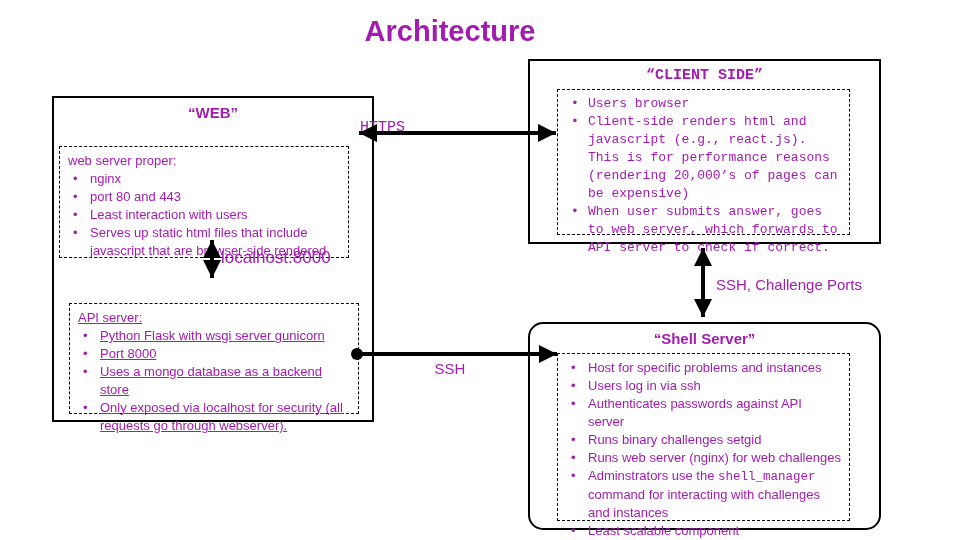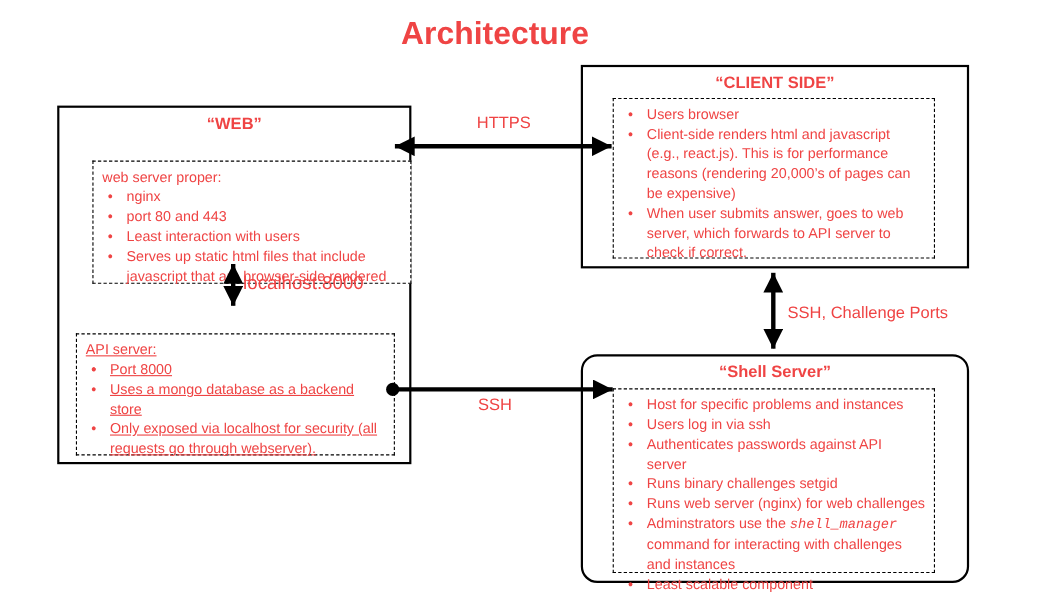--- a/index.html
+++ b/index.html
@@ -2,74 +2,73 @@
 <html><head>
 <meta charset="utf-8">
 <style>
   html, body { margin: 0; padding: 0; }
   .stage {
     position: relative;
     width: 960px;
     height: 540px;
     background: #ffffff;
     font-family: "Liberation Sans", sans-serif;
-    color: #ef4444;
+    color: #a21caf;
     overflow: hidden;
   }
   .page-title {
     position: absolute;
     left: 450px;
     top: 15px;
     transform: translateX(-50%);
     font-size: 29px;
     font-weight: 700;
     white-space: nowrap;
   }
   .box {
     position: absolute;
     border: 2px solid #000000;
     background: #ffffff;
     box-sizing: border-box;
   }
   .web-box    { left: 52px;  top: 75px;  width: 322px; height: 326px; margin-top: 21px; }
-  .client-box { left: 528px; top: 59px;  width: 353px; height: 185px; }
+  .client-box { left: 528px; top: 59px;  width: 353px; height: 185px; font-family: Liberation Mono, monospace; }
   .shell-box  { left: 528px; top: 322px; width: 353px; height: 208px; border-radius: 15px; }
   .box-title {
     text-align: center;
     font-weight: 700;
     font-size: 15px;
     margin-top: 6px;
   }
   .dashed {
     position: absolute;
     border: 1px dashed #000000;
     box-sizing: border-box;
     font-size: 13px;
     line-height: 18px;
     padding: 5px 8px;
     background: #ffffff;
   }
-  .web-server-box  { left: 30px; top: 48px;  width: 290px; height: 112px; }
+  .web-server-box  { left: 5px; top: 48px;  width: 290px; height: 112px; }
   .api-server-box  { left: 15px; top: 205px; width: 290px; height: 111px; text-decoration: underline; }
   .client-list-box { left: 27px; top: 28px;  width: 293px; height: 146px; }
   .shell-list-box  { left: 27px; top: 29px;  width: 293px; height: 168px; }
   ul.blist { margin: 0; padding: 0; list-style: none; }
   ul.blist li { position: relative; padding-left: 22px; }
   .blt { position: absolute; left: 5px; top: 0; }
   .code {
     font-family: "Liberation Mono", monospace;
     font-size: 12.5px;
-    font-style: italic;
   }
   .arrow-label {
     position: absolute;
     font-size: 15px;
     white-space: nowrap;
   }
-  .lbl-https     { left: 360px; top: 103px; width: 196px; text-align: center; }
+  .lbl-https     { left: 360px; top: 119px; width: 196px; text-align: left; font-family: Liberation Mono, monospace; }
   .lbl-localhost { left: 221px; top: 248px; font-size: 17px; }
   .lbl-ssh       { left: 360px; top: 360px; width: 180px; text-align: center; }
   .lbl-sshcp     { left: 716px; top: 276px; }
   svg.overlay {
     position: absolute;
     left: 0; top: 0;
     width: 960px; height: 540px;
     pointer-events: none;
   }
 </style>
@@ -89,21 +88,21 @@
         <li><span class="blt">•</span><span>nginx</span></li>
         <li><span class="blt">•</span><span>port 80 and 443</span></li>
         <li><span class="blt">•</span><span>Least interaction with users</span></li>
         <li><span class="blt">•</span><span>Serves up static html files that include javascript that are browser-side rendered</span></li>
       </ul>
     </div>
 
     <div class="dashed api-server-box">
       <div>API server:</div>
       <ul class="blist">
-        <li><span class="blt">•</span></li>
+        <li><span class="blt">•</span><span>Python Flask with wsgi server gunicorn</span></li>
         <li><span class="blt">•</span><span>Port 8000</span></li>
         <li><span class="blt">•</span><span>Uses a mongo database as a backend store</span></li>
         <li><span class="blt">•</span><span>Only exposed via localhost for security (all requests go through webserver).</span></li>
       </ul>
     </div>
   </div>
 
   <div class="box client-box">
     <div class="box-title">“CLIENT SIDE”</div>
     <div class="dashed client-list-box">

